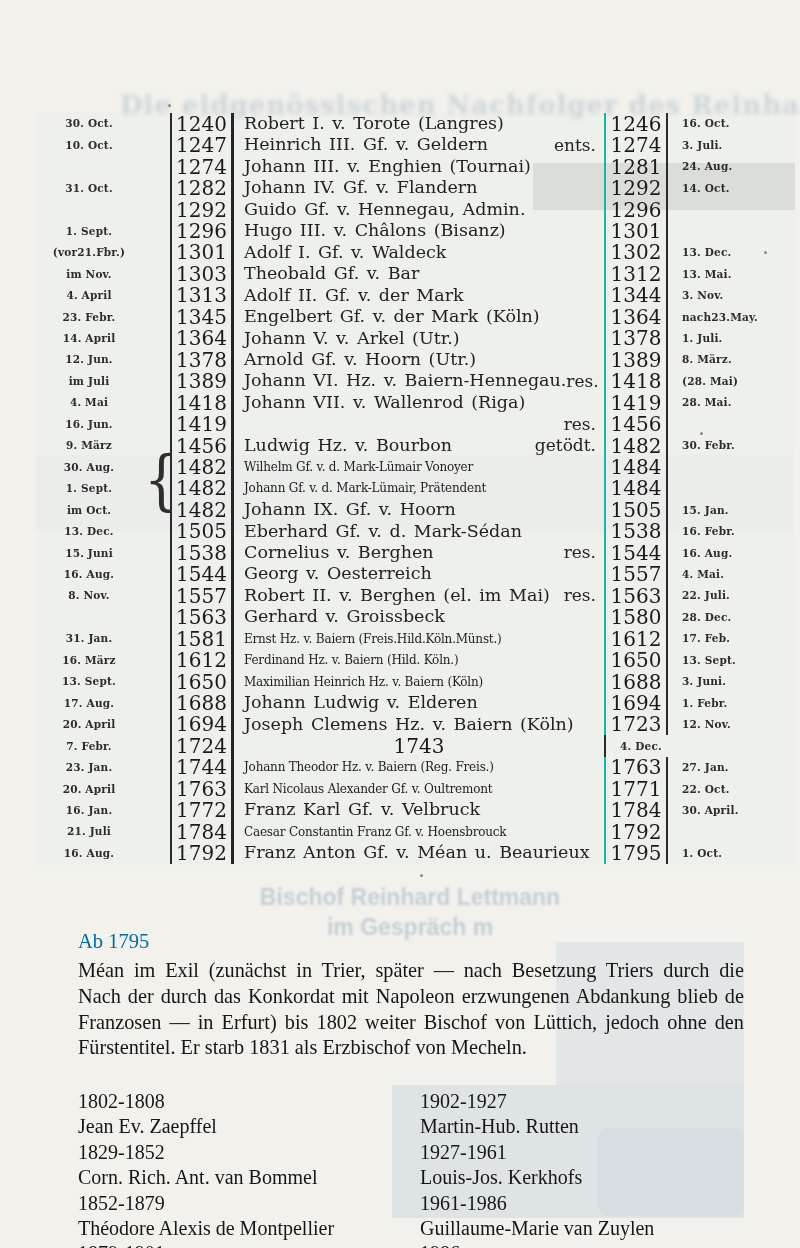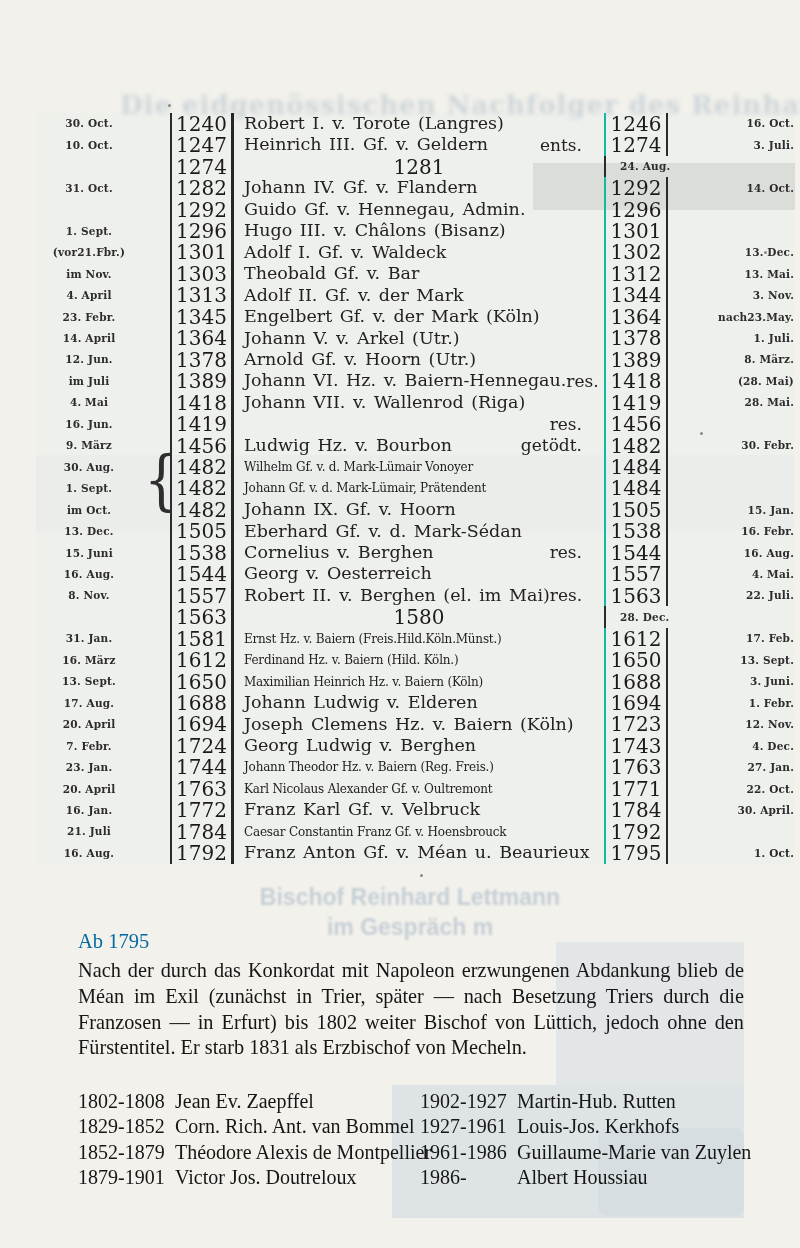--- a/index.html
+++ b/index.html
@@ -44,29 +44,29 @@
     font-size:20px;color:#1b1b1b;height:100%;
     display:flex;align-items:center;justify-content:center;
     border-left:2px solid #2b2b2b;border-right:3px solid #252525;
   }
   .nm{
     font-size:17.5px;color:#222;height:100%;padding-left:10px;
     display:flex;align-items:center;white-space:nowrap;overflow:hidden;
     border-right:2px solid #14b8a6;word-spacing:2px;
   }
   .name.tight{font-size:12px;word-spacing:0;letter-spacing:-.2px;}
-  .note{margin-left:auto;padding-right:22px;font-size:17px;}
+  .note{margin-left:auto;padding-right:8px;font-size:17px;}
   .y2{
     font-size:20px;color:#1b1b1b;height:100%;
     display:flex;align-items:center;justify-content:center;
     border-right:2px solid #2b2b2b;
   }
   .r{
     font-size:10.5px;font-weight:bold;color:#2c2c2c;
-    padding-left:14px;text-align:right;letter-spacing:.2px;white-space:nowrap;
+    padding-left:14px;text-align:left;letter-spacing:.2px;white-space:nowrap;
   }
   .brace{
     position:absolute;left:142px;top:447px;z-index:3;
     font:60px/64px "DejaVu Serif",serif;color:#2e2e2e;
     transform:scale(.9,1.08);
   }
   
   .ab{
     position:absolute;left:78px;top:930px;z-index:2;
     font:20.5px "Liberation Serif",serif;color:#0369a1;
@@ -77,21 +77,21 @@
   }
   .pline{height:25.8px;line-height:25.8px;overflow:hidden;white-space:normal;}
   .just{text-align:justify;}
   .just::after{content:"";display:inline-block;width:100%;height:0;}
   .list{
     position:absolute;left:78px;top:1089px;width:670px;z-index:2;
     font:20px "Liberation Serif",serif;color:#161616;
     display:grid;grid-template-columns:342px 1fr;
   }
   .lcol{display:block;}
-  .entry{display:flex;line-height:25.4px;white-space:nowrap;}
+  .entry{display:flex;line-height:25.4px;white-space:nowrap;flex-direction:column;}
   .yrs{width:97px;flex:none;}
 </style>
 </head>
 <body>
 
 <div class="bleed1"></div>
 <div class="bleed2"></div>
 <div class="bleed3"></div>
 <div class="band1"></div>
 <div class="band2"></div>
@@ -125,20 +125,24 @@
       <span class="name">Heinrich III. Gf. v. Geldern</span>
       <span class="note">ents.</span>
     </div>
     <div class="cell y2">1274</div>
     <div class="cell r">3. Juli.</div>
   </div>
 
   <div class="trow">
     <div class="cell l"></div>
     <div class="cell y1">1274</div>
+    <div class="cell nm">
+      <span class="name">Johann III. v. Enghien (Tournai)</span>
+      <span class="note"></span>
+    </div>
     <div class="cell y2">1281</div>
     <div class="cell r">24. Aug.</div>
   </div>
 
   <div class="trow">
     <div class="cell l">31. Oct.</div>
     <div class="cell y1">1282</div>
     <div class="cell nm">
       <span class="name">Johann IV. Gf. v. Flandern</span>
       <span class="note"></span>
@@ -351,20 +355,24 @@
       <span class="name">Robert II. v. Berghen (el. im Mai)</span>
       <span class="note">res.</span>
     </div>
     <div class="cell y2">1563</div>
     <div class="cell r">22. Juli.</div>
   </div>
 
   <div class="trow">
     <div class="cell l"></div>
     <div class="cell y1">1563</div>
+    <div class="cell nm">
+      <span class="name">Gerhard v. Groissbeck</span>
+      <span class="note"></span>
+    </div>
     <div class="cell y2">1580</div>
     <div class="cell r">28. Dec.</div>
   </div>
 
   <div class="trow">
     <div class="cell l">31. Jan.</div>
     <div class="cell y1">1581</div>
     <div class="cell nm">
       <span class="name tight">Ernst Hz. v. Baiern (Freis.Hild.Köln.Münst.)</span>
       <span class="note"></span>
@@ -413,24 +421,20 @@
       <span class="name">Joseph Clemens Hz. v. Baiern (Köln)</span>
       <span class="note"></span>
     </div>
     <div class="cell y2">1723</div>
     <div class="cell r">12. Nov.</div>
   </div>
 
   <div class="trow">
     <div class="cell l">7. Febr.</div>
     <div class="cell y1">1724</div>
-    <div class="cell nm">
-      <span class="name">Georg Ludwig v. Berghen</span>
-      <span class="note"></span>
-    </div>
     <div class="cell y2">1743</div>
     <div class="cell r">4. Dec.</div>
   </div>
 
   <div class="trow">
     <div class="cell l">23. Jan.</div>
     <div class="cell y1">1744</div>
     <div class="cell nm">
       <span class="name tight">Johann Theodor Hz. v. Baiern (Reg. Freis.)</span>
       <span class="note"></span>
@@ -481,22 +485,22 @@
     </div>
     <div class="cell y2">1795</div>
     <div class="cell r">1. Oct.</div>
   </div>
 </div>
 </div>
 <div class="brace">{</div>
 
 <div class="ab">Ab 1795</div>
 <div class="para">
+    <div class="pline just">Méan im Exil (zunächst in Trier, später — nach Besetzung Triers durch die</div>
     <div class="pline just">Nach der durch das Konkordat mit Napoleon erzwungenen Abdankung blieb de</div>
-    <div class="pline just">Méan im Exil (zunächst in Trier, später — nach Besetzung Triers durch die</div>
     <div class="pline just">Franzosen —  in Erfurt) bis 1802 weiter Bischof von Lüttich, jedoch ohne den</div>
     <div class="pline">Fürstentitel. Er starb 1831 als Erzbischof von Mecheln.</div>
   </div>
 
 <div class="list">
   <div class="lcol">
   <div class="entry">
     <span class="yrs">1802-1808</span>
     <span class="nm2">Jean Ev. Zaepffel</span>
   </div>

